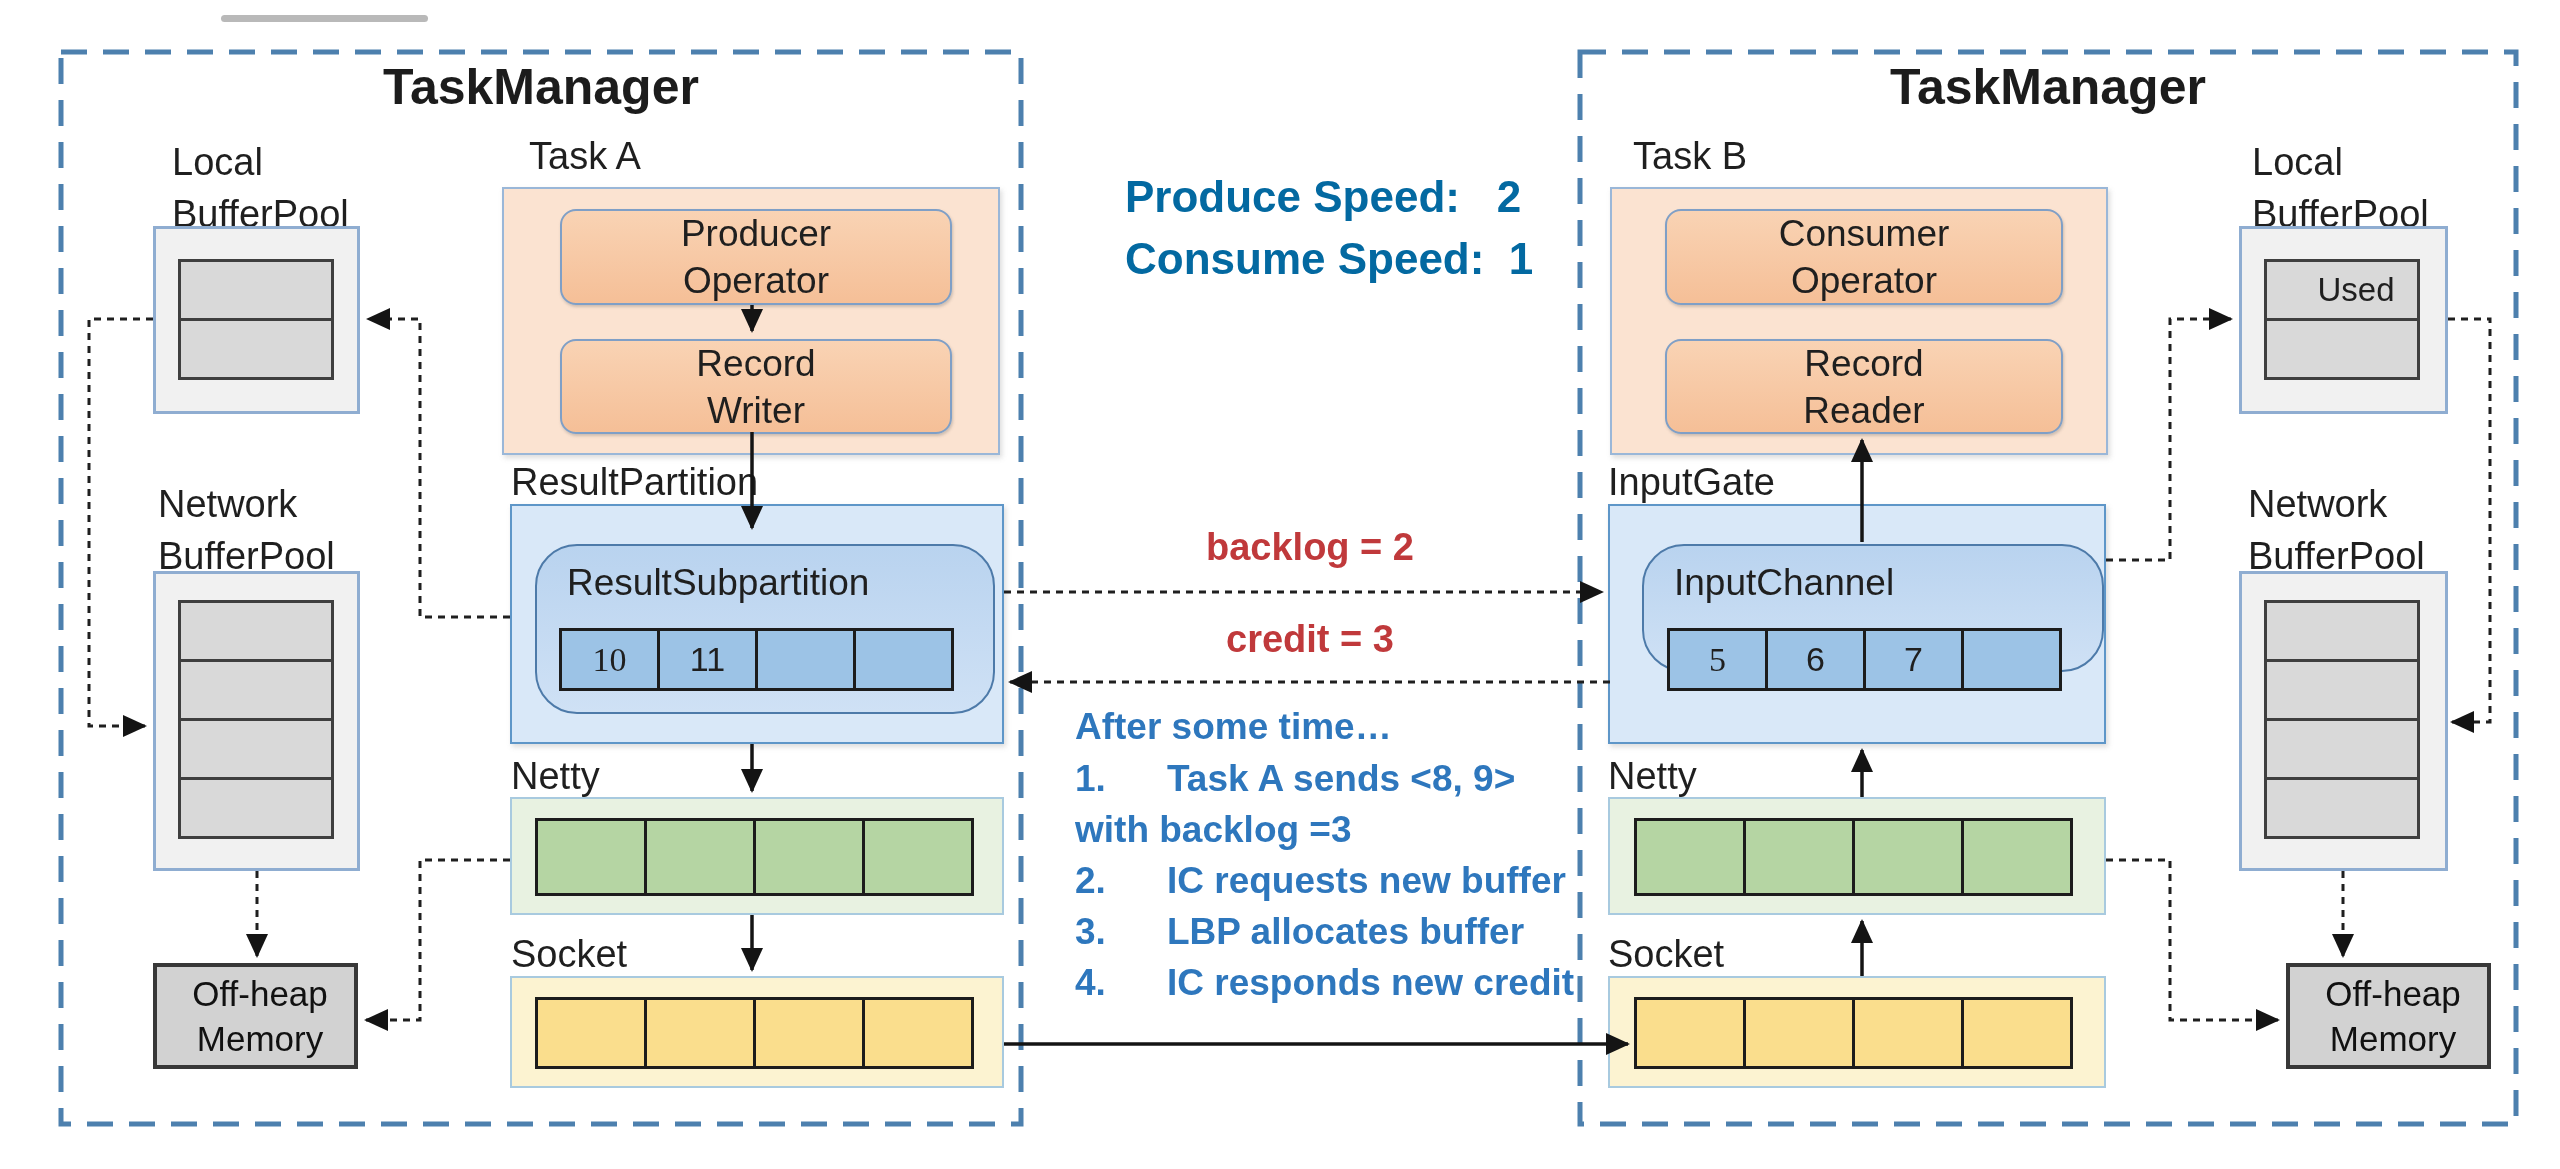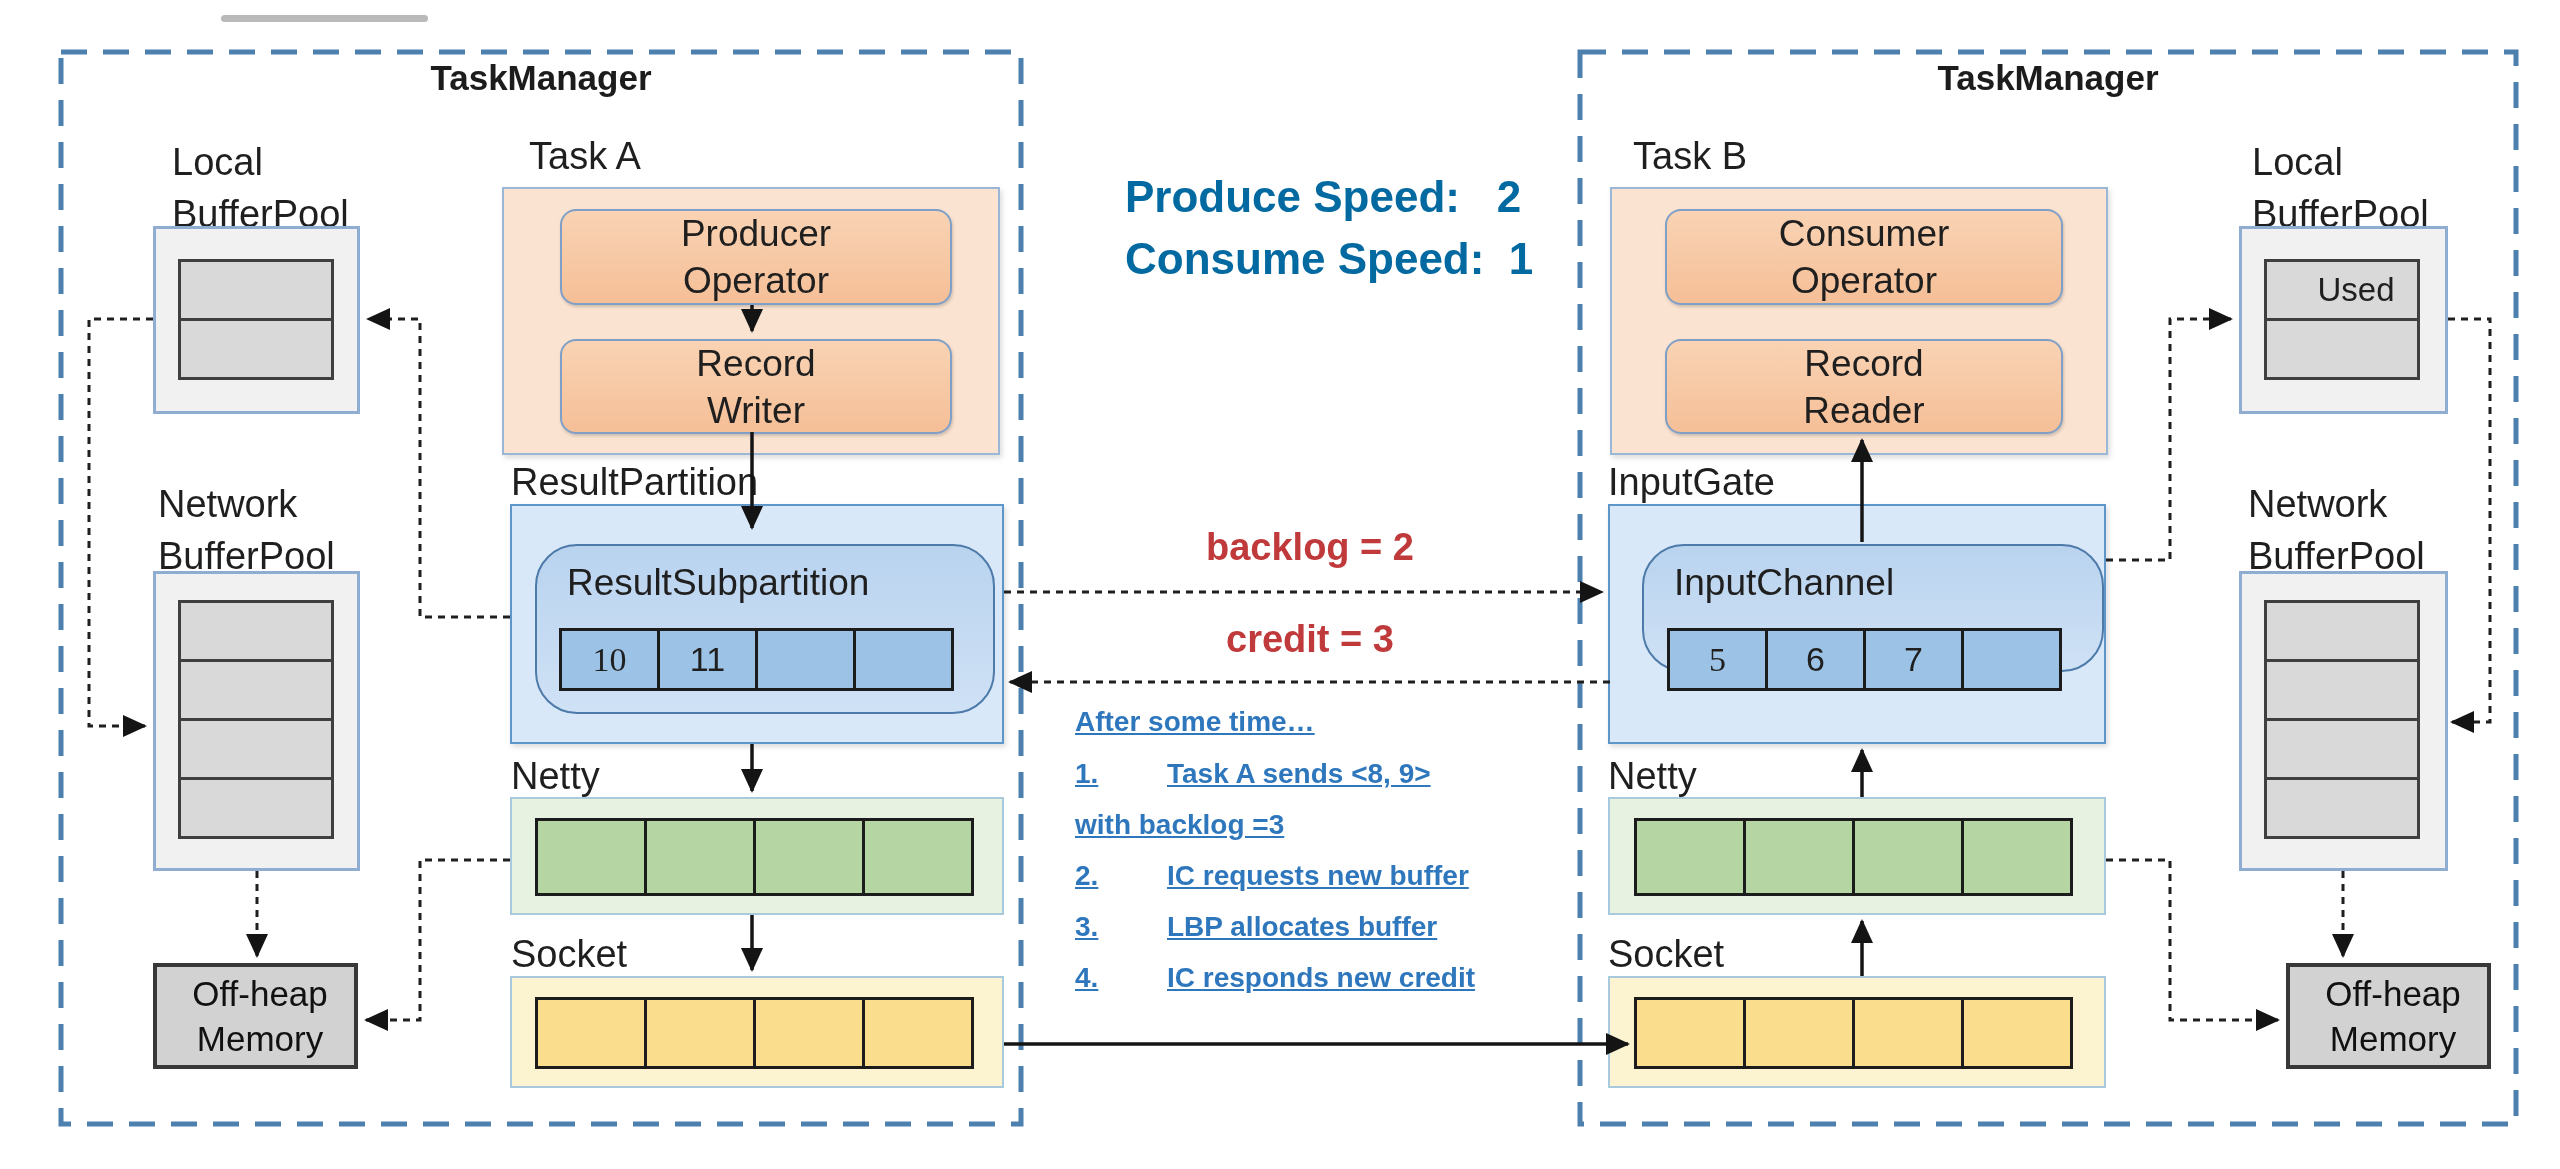--- a/index.html
+++ b/index.html
@@ -1,19 +1,19 @@
 <!DOCTYPE html>
 <html><head>
 <meta charset="utf-8">
 <style>
   html,body{margin:0;padding:0;background:#ffffff;}
   #canvas{position:relative;width:2560px;height:1169px;background:#ffffff;overflow:hidden;
           font-family:"Liberation Sans",sans-serif;color:#1f1f1f;}
   .top-bar{position:absolute;left:221px;top:15px;width:207px;height:7px;background:#b9b9b9;border-radius:4px;}
-  .tm-title{position:absolute;font-size:35px;font-weight:600;color:#1c1c1c;text-align:center;}
+  .tm-title{position:absolute;font-size:50px;font-weight:600;color:#1c1c1c;text-align:center;}
   .lbl{position:absolute;font-size:38px;line-height:52px;color:#1f1f1f;white-space:nowrap;}
   .poolbox{position:absolute;background:#f1f1f1;border:3px solid #8fadd1;box-sizing:border-box;}
   .vcells{position:absolute;}
   .vcells .cell{border:3px solid #3f3f3f;background:#d9d9d9;margin-top:-3px;box-sizing:border-box;
                 display:flex;align-items:center;justify-content:center;font-size:33px;color:#1f1f1f;}
   .vcells .cell:first-child{margin-top:0;padding-left:28px;}
   .cells-w156 .cell{width:156px;height:62px;}
   .offheap{position:absolute;background:#d2d2d2;border:4px solid #383838;box-sizing:border-box;
            display:flex;flex-direction:column;align-items:center;justify-content:center;
            font-size:35px;line-height:45px;color:#111;padding-left:9px;}
@@ -33,21 +33,21 @@
                 align-items:center;justify-content:center;font-size:34px;color:#1f1f1f;}
   .hcells .cell:first-child{margin-left:0;font-family:Liberation Serif, serif;}
   .cells-blue .cell{width:101px;height:63px;background:#9cc3e6;}
   .cells-green .cell{width:112px;height:78px;background:#b5d5a3;}
   .cells-yellow .cell{width:112px;height:72px;background:#fade8d;}
   .green-outer{position:absolute;background:#e8f2e1;border:2px solid #a8cadf;box-sizing:border-box;}
   .yellow-outer{position:absolute;background:#fcf3d1;border:2px solid #a8cadf;box-sizing:border-box;}
   .red-line{position:absolute;font-size:44px;font-weight:bold;color:#0369a1;white-space:pre;}
   .mid-center{position:absolute;left:1010px;width:600px;text-align:center;font-size:38px;
               font-weight:bold;color:#c0393b;}
-  .blue-line{position:absolute;font-size:28px;font-weight:600;color:#2e77bd;display:flex;white-space:pre;text-decoration:underline;}
+  .blue-line{position:absolute;font-size:37px;font-weight:600;color:#2e77bd;display:flex;white-space:pre;}
   .blue-line .num{flex:0 0 92px;}
   .blue-line .num:empty{display:none;}
   #overlay{position:absolute;left:0;top:0;pointer-events:none;}
 </style>
 </head>
 <body>
 
 <div id="canvas">
 
   <div class="top-bar"></div>

